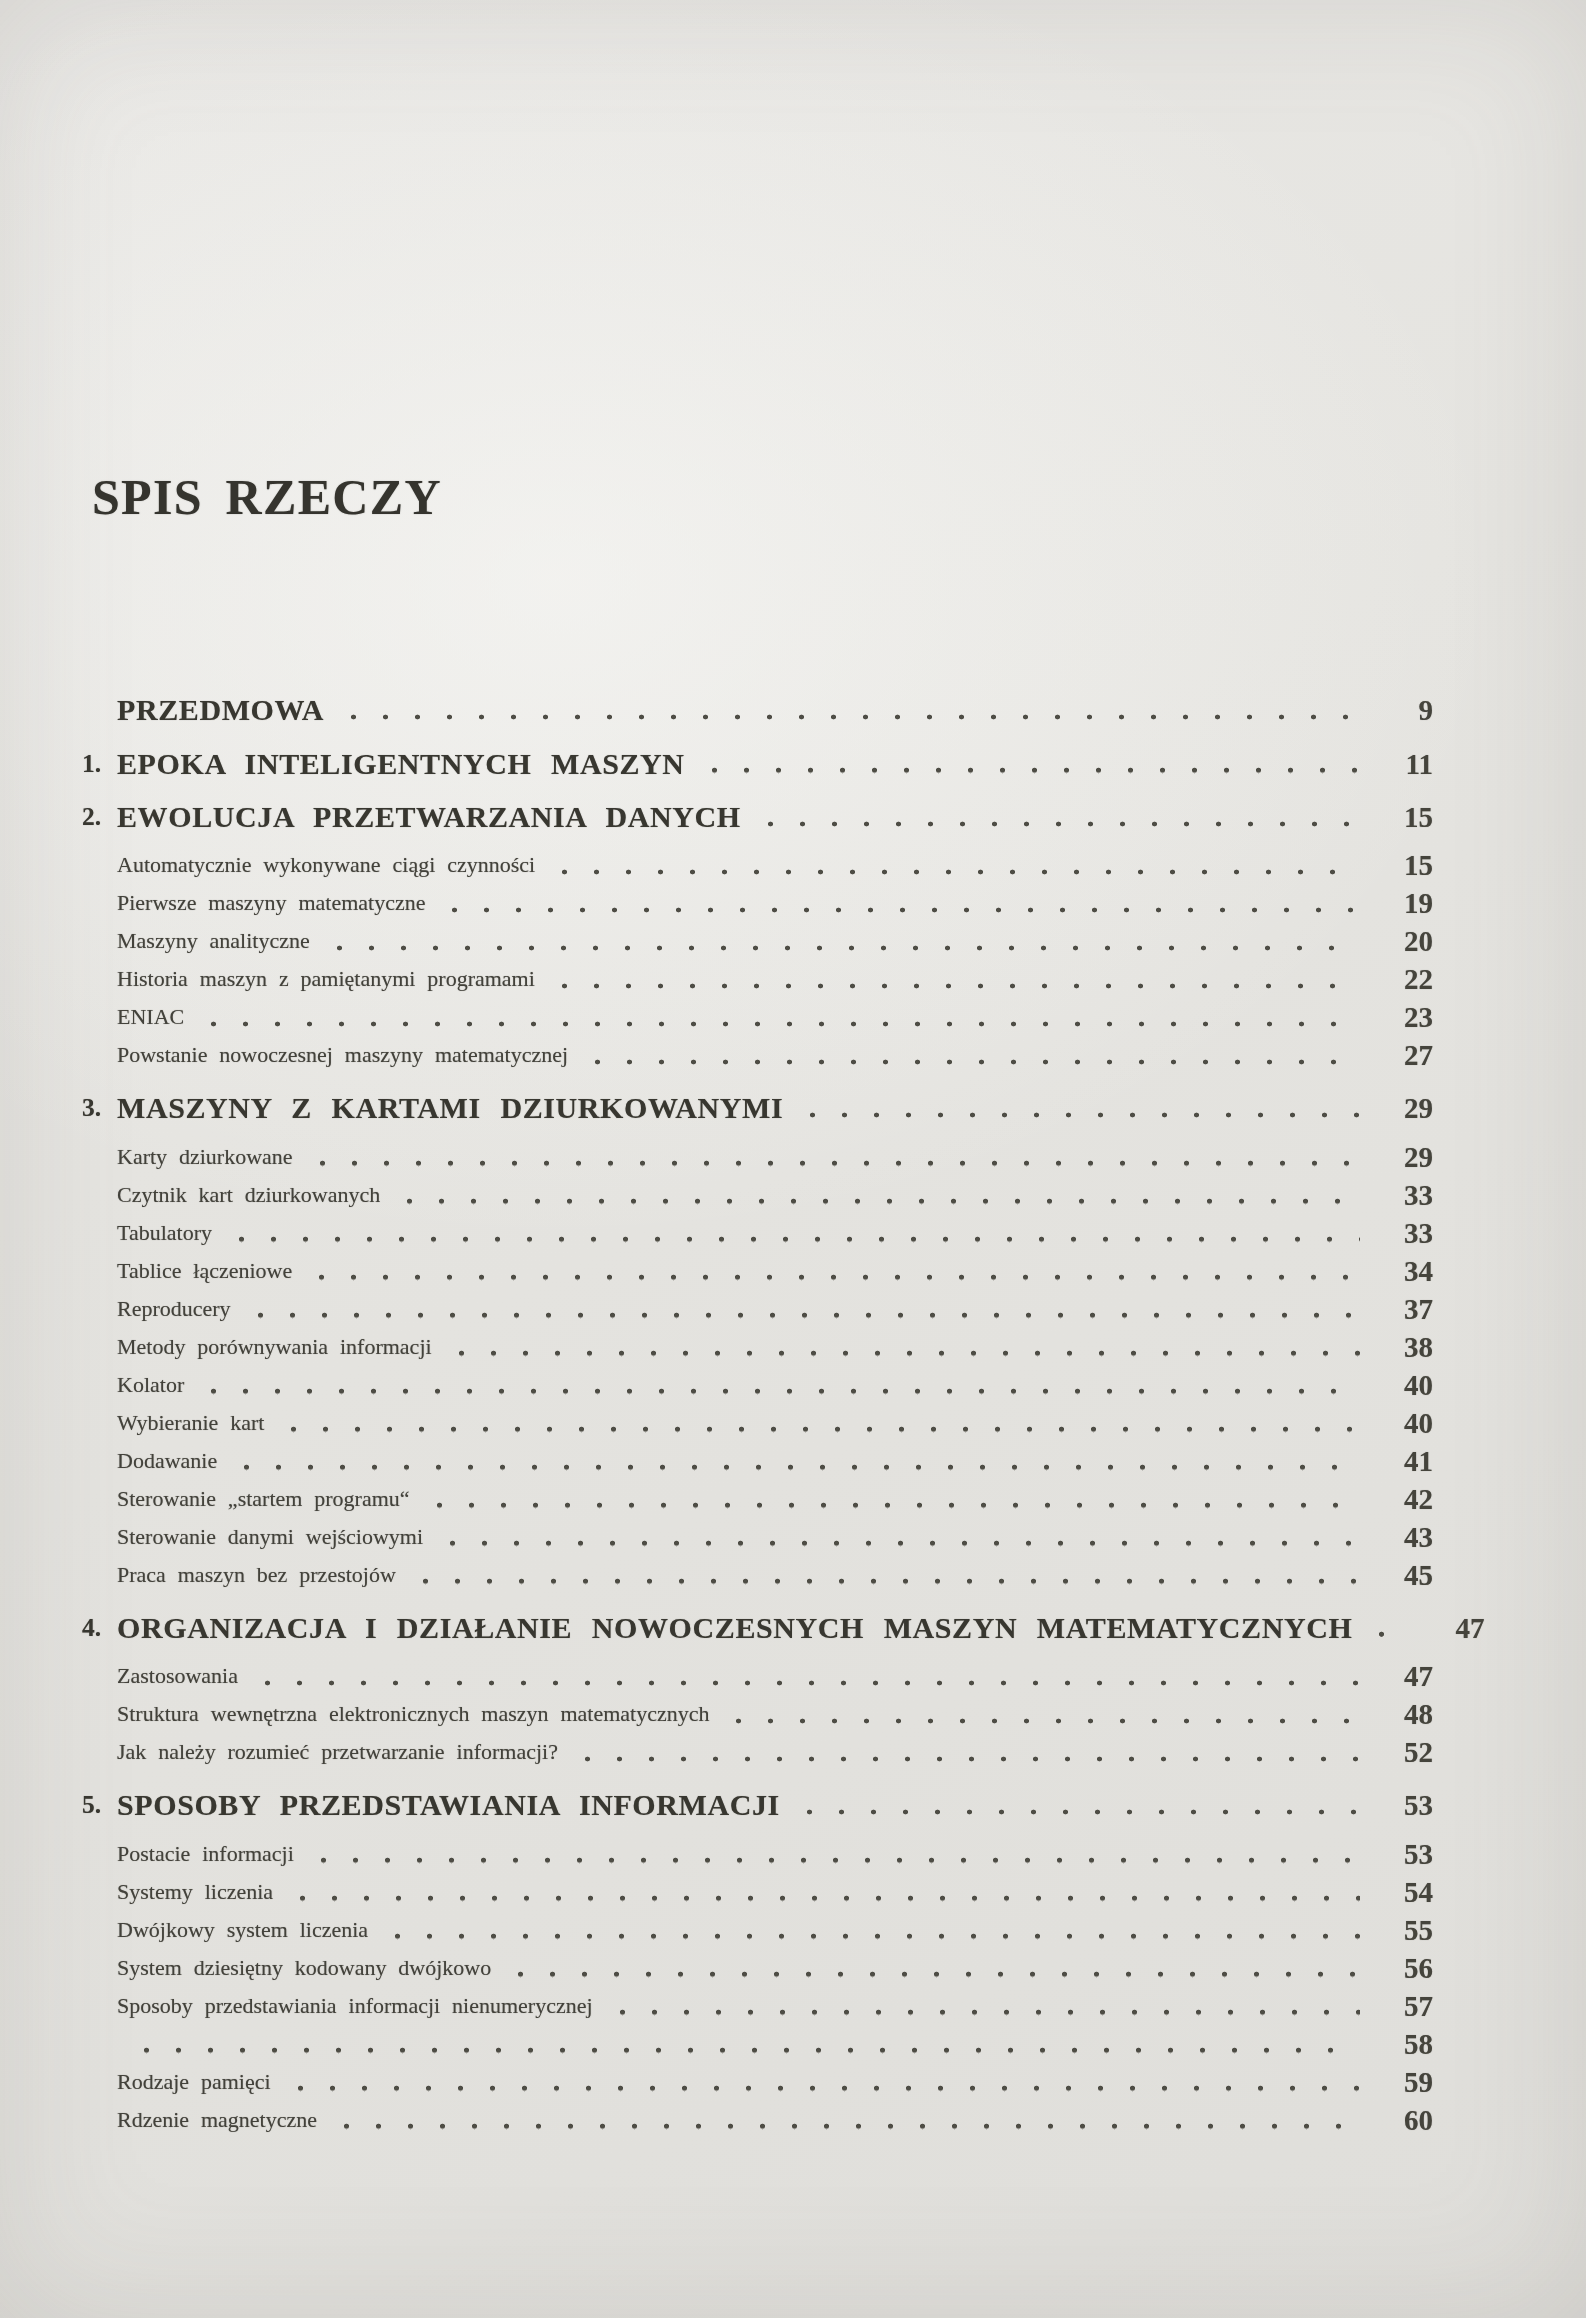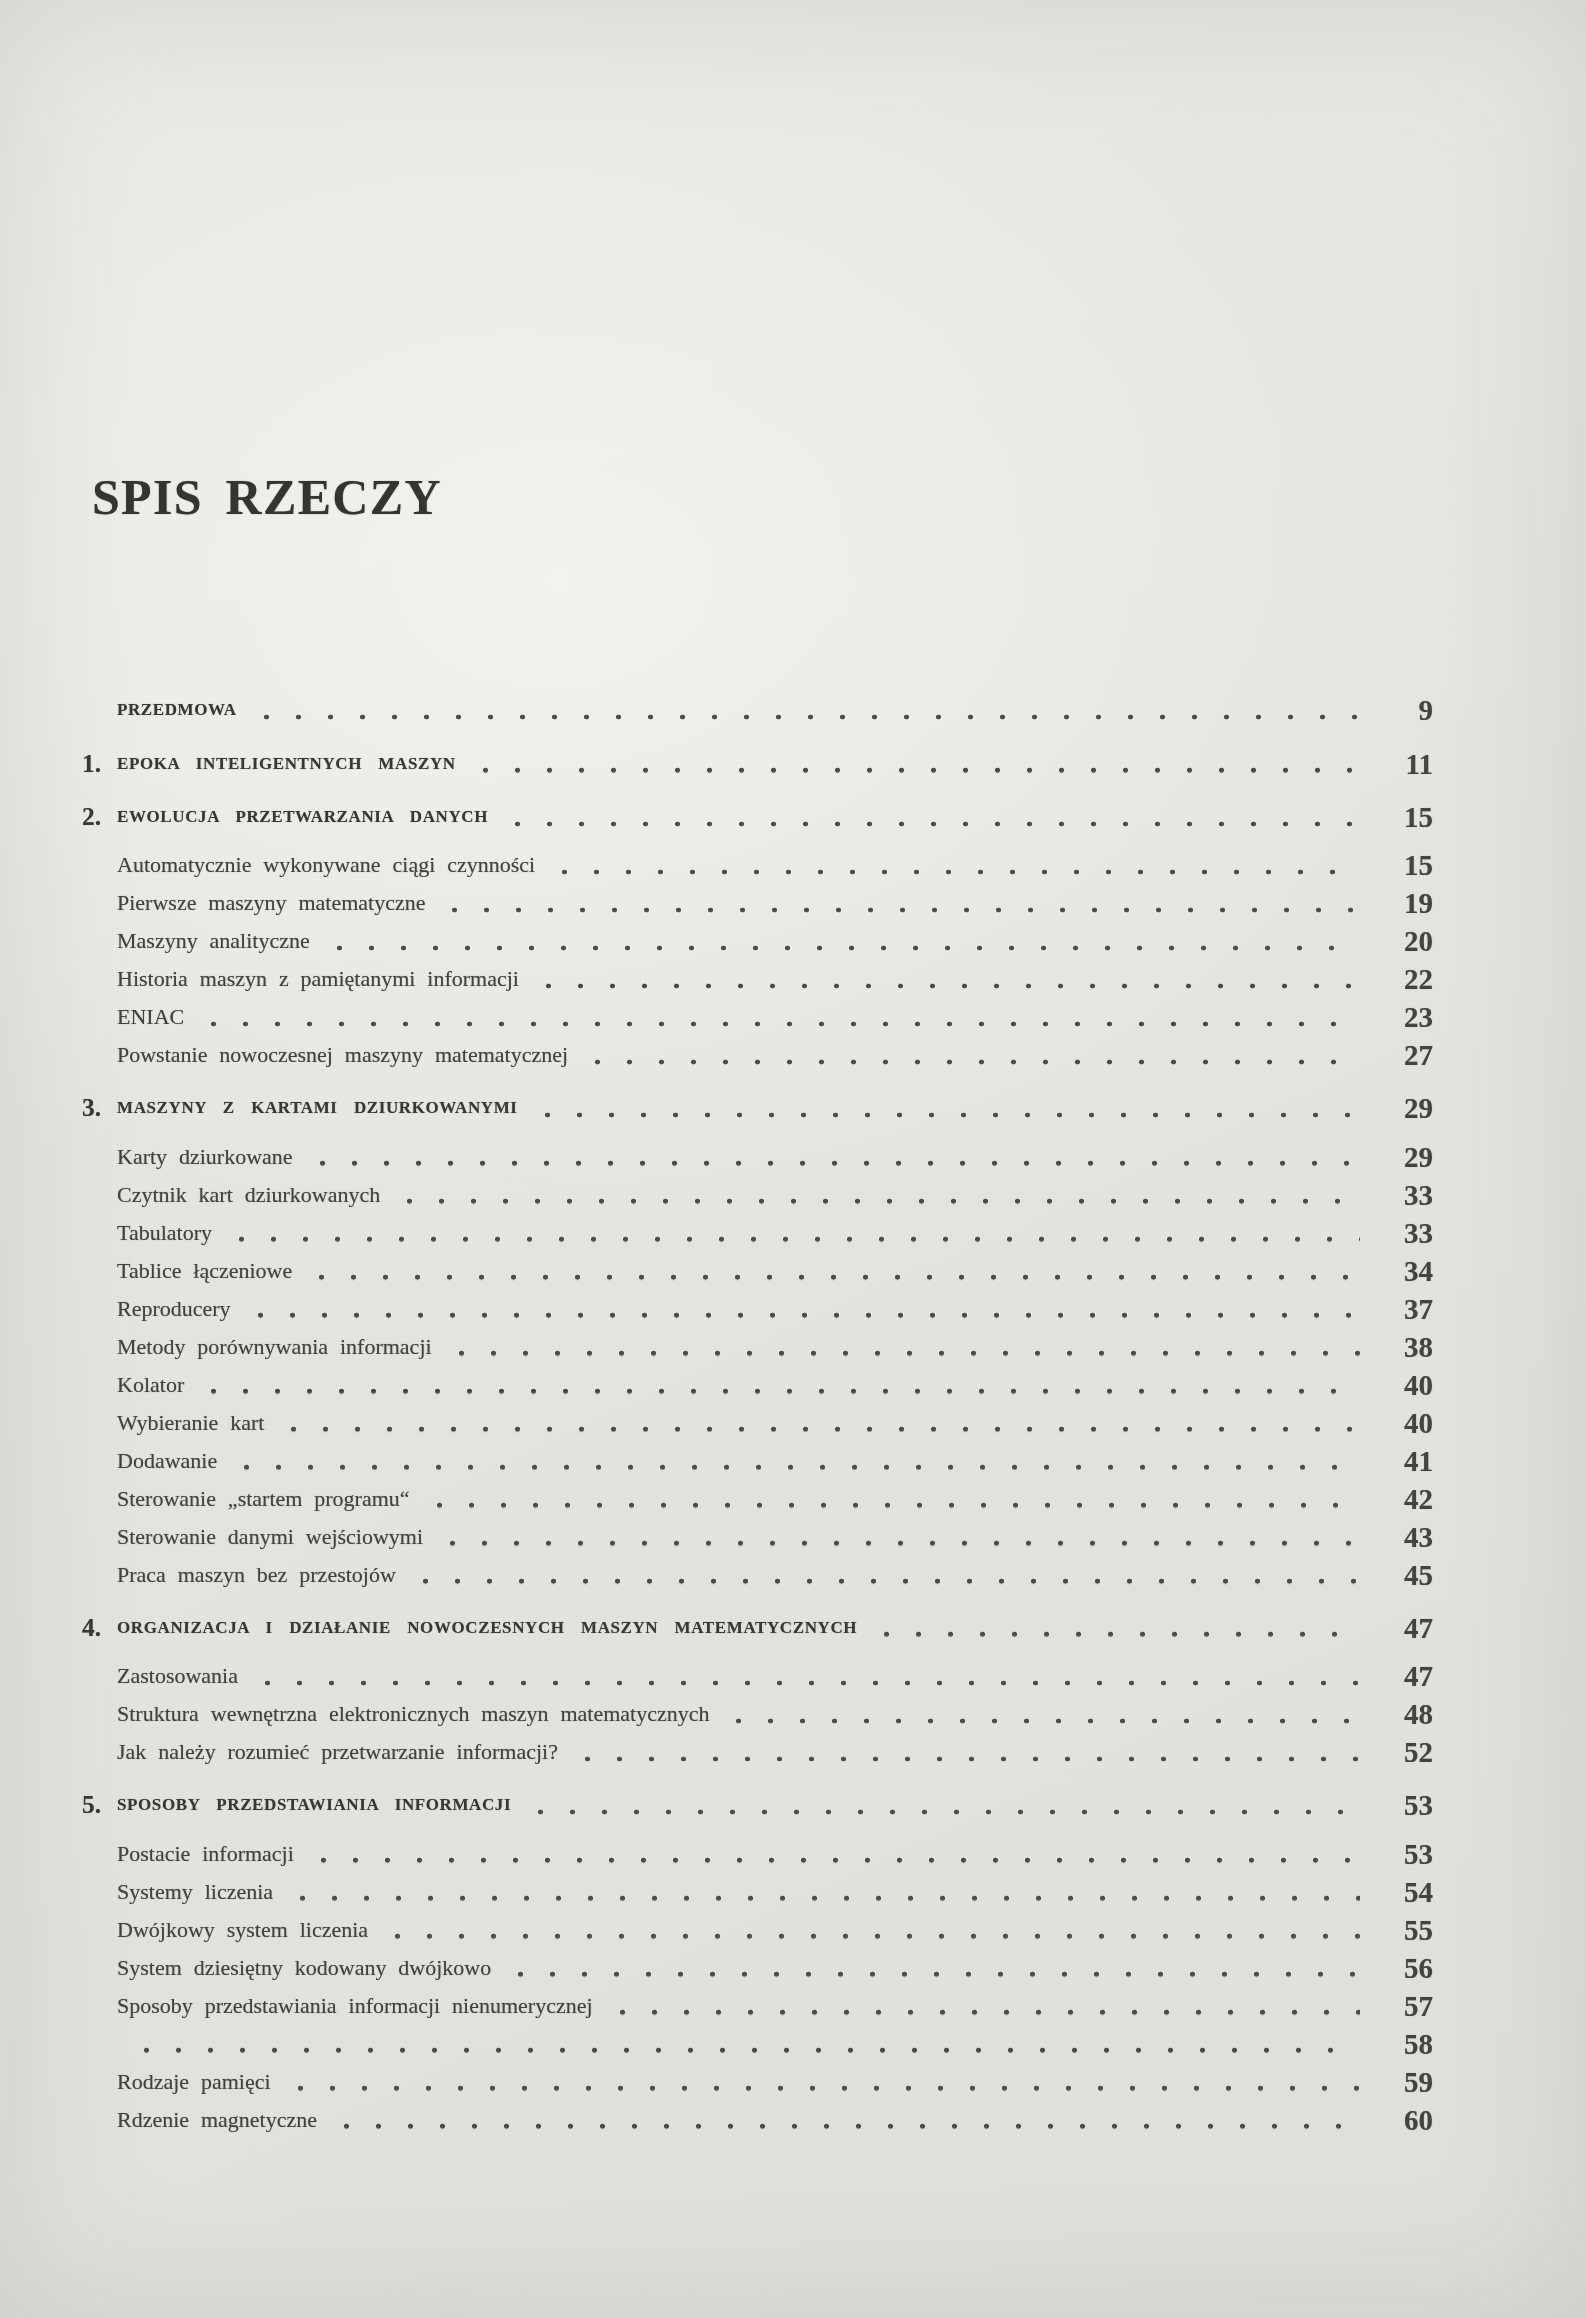--- a/index.html
+++ b/index.html
@@ -58,21 +58,21 @@
     color: #383730;
     text-shadow: 0 0 1px rgba(60,58,52,0.45);
   }
   .label {
     flex: 0 0 auto;
     line-height: 38px;
     text-shadow: 0 0 1px rgba(60,58,52,0.45);
   }
   .row.chapter .label {
     font-weight: bold;
-    font-size: 17px;
+    font-size: 30px;
     letter-spacing: 0.6px;
     word-spacing: 11.5px;
     color: #383730;
   }
   .row.sub .label {
     font-size: 22px;
     word-spacing: 6.4px;
     color: #43423b;
   }
   .dots {
@@ -134,21 +134,21 @@
     <span class="pageno">19</span>
   </div>
       <div class="row sub">
     <span class="num"></span>
     <span class="label">Maszyny analityczne</span>
     <span class="dots"></span>
     <span class="pageno">20</span>
   </div>
       <div class="row sub">
     <span class="num"></span>
-    <span class="label">Historia maszyn z pamiętanymi informacji</span>
+    <span class="label">Historia maszyn z pamiętanymi programami</span>
     <span class="dots"></span>
     <span class="pageno">22</span>
   </div>
       <div class="row sub">
     <span class="num"></span>
     <span class="label">ENIAC</span>
     <span class="dots"></span>
     <span class="pageno">23</span>
   </div>
       <div class="row sub">

